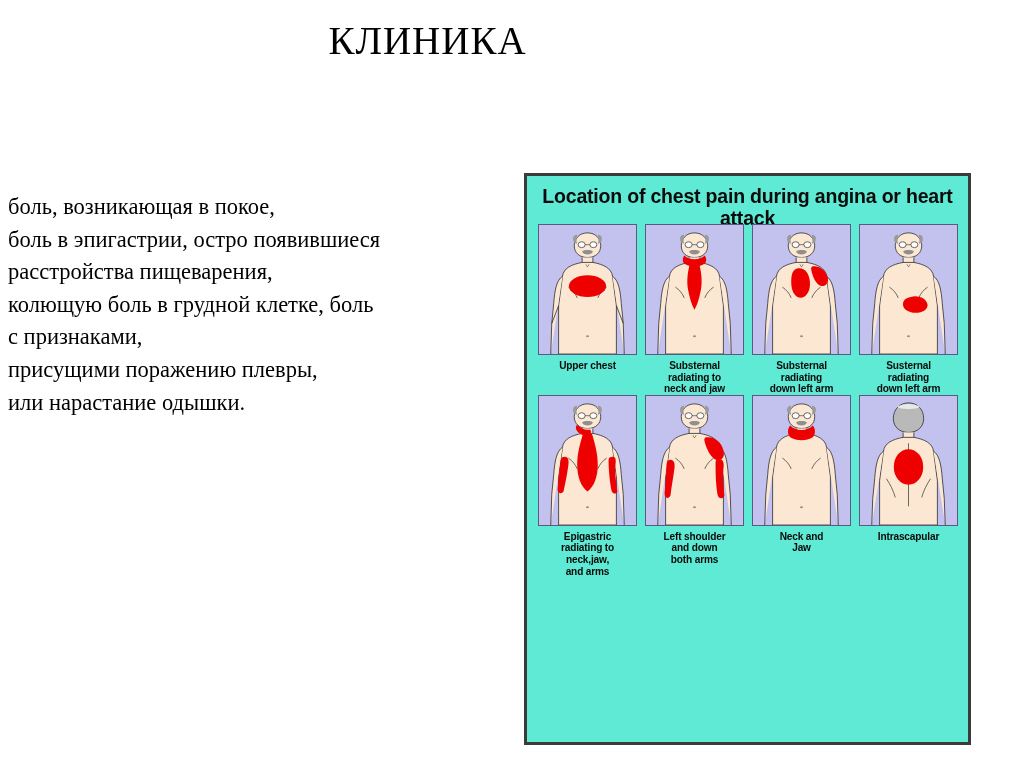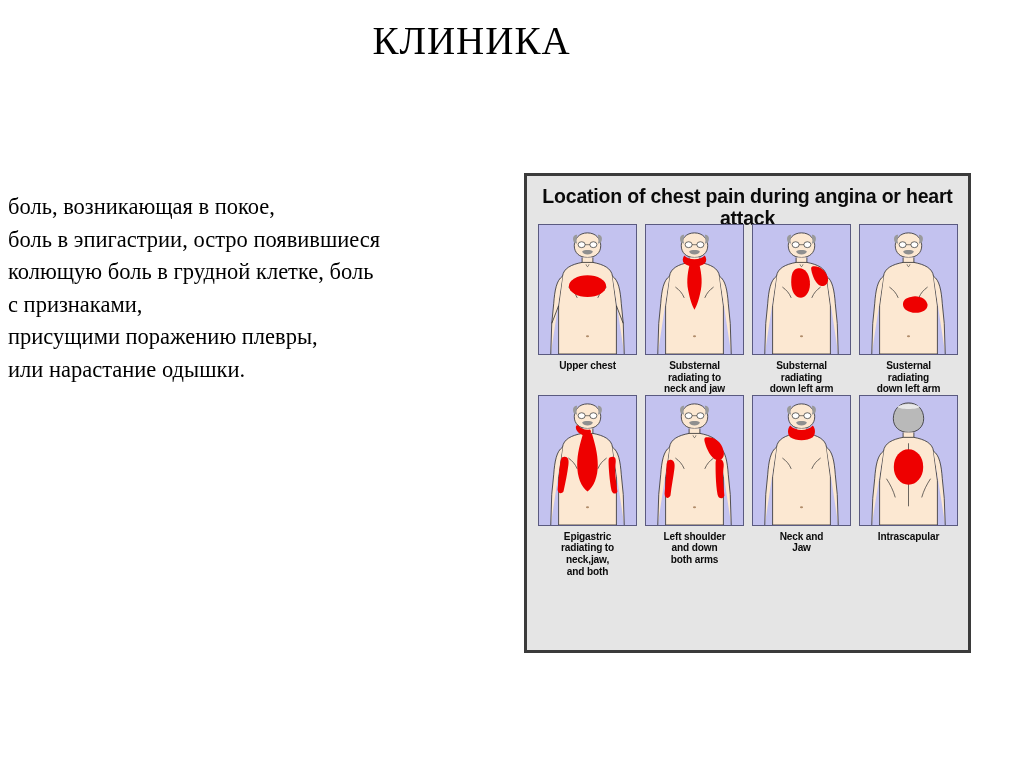--- a/index.html
+++ b/index.html
@@ -21,21 +21,20 @@
     left: 0;
     top: 18px;
     width: 855px;
     text-align: center;
     font-family: "Liberation Serif", serif;
     font-size: 39px;
     letter-spacing: 1px;
     color: #000000;
     line-height: 46px;
     white-space: nowrap;
-    margin-left: 44px;
   }
 
   
   .body-copy {
     position: absolute;
     left: 8px;
     top: 191px;
     width: 500px;
   }
   .body-copy .line {
@@ -45,22 +44,22 @@
     color: #000000;
     white-space: nowrap;
   }
 
   
   .figure {
     position: absolute;
     left: 524px;
     top: 173px;
     width: 447px;
-    height: 480px;
-    background: #e5e5e5;
+    height: 572px;
+    background: #5eead4;
     border: 3px solid #3b3b3b;
     box-sizing: border-box;
   }
   .figure-title {
     margin: 9px 0 0 0;
     text-align: center;
     font-family: "Liberation Sans", sans-serif;
     font-weight: bold;
     font-size: 19.5px;
     line-height: 22px;
@@ -113,20 +112,21 @@
   .panel-caption .cl { display: block; }
 </style>
 </head>
 <body>
 
 <div class="slide-title">КЛИНИКА</div>
 
 <div class="body-copy">
   <div class="line">боль, возникающая в покое,</div>
   <div class="line">боль в эпигастрии, остро появившиеся</div>
+  <div class="line">расстройства пищеварения,</div>
   <div class="line">колющую боль в грудной клетке, боль</div>
   <div class="line">с признаками,</div>
   <div class="line">присущими поражению плевры,</div>
   <div class="line">или нарастание одышки.</div>
 </div>
 
 <div class="figure">
 
   <div class="figure-title">
     <span class="cl">Location of chest pain</span>
@@ -283,21 +283,21 @@
             <path d="M45 38 L54 38 C57 48 60 58 60 70 C60 82 56 92 49.5 97 C43 92 39 82 39 70 C39 58 42 48 45 38 Z" fill="#ee0000"></path>
             <path d="M25 62 C29 61 31 64 30 70 C29 78 27 88 25 97 C23 100 19 99 19 95 C20 85 21 72 22 66 C23 63 23 62 25 62 Z" fill="#ee0000"></path>
             <path d="M74 62 C78 61 79 64 78 70 C77 78 79 88 80 97 C79 100 75 100 74 96 C72 86 71 72 71 66 C71 63 72 62 74 62 Z" fill="#ee0000"></path>
             <ellipse cx="49.5" cy="113" rx="1.6" ry="1.1" fill="#b08c6a"></ellipse>
           </svg>
         </div>
         <div class="panel-caption">
           <span class="cl">Epigastric</span>
           <span class="cl">radiating to</span>
           <span class="cl">neck,jaw,</span>
-          <span class="cl">and both</span>
+          <span class="cl">and arms</span>
         </div>
       </div>
 
       <div class="panel">
         <div class="panel-art">
           <svg viewBox="0 0 99 131" preserveAspectRatio="none">
             <g stroke="#2a2a2a" stroke-width="0.8" stroke-linejoin="round">
               <path d="M49.5 8 C58 8 63 14 63 21 C63 28 58 33 49.5 33 C41 33 36 28 36 21 C36 14 41 8 49.5 8 Z" fill="#fce8d2"></path>
               <path d="M36 18 C33 13 36 9 39 10 C38 14 38 16 39 19 Z" fill="#9a9a9a" stroke="none"></path>
               <path d="M63 18 C66 13 63 9 60 10 C61 14 61 16 60 19 Z" fill="#9a9a9a" stroke="none"></path>

